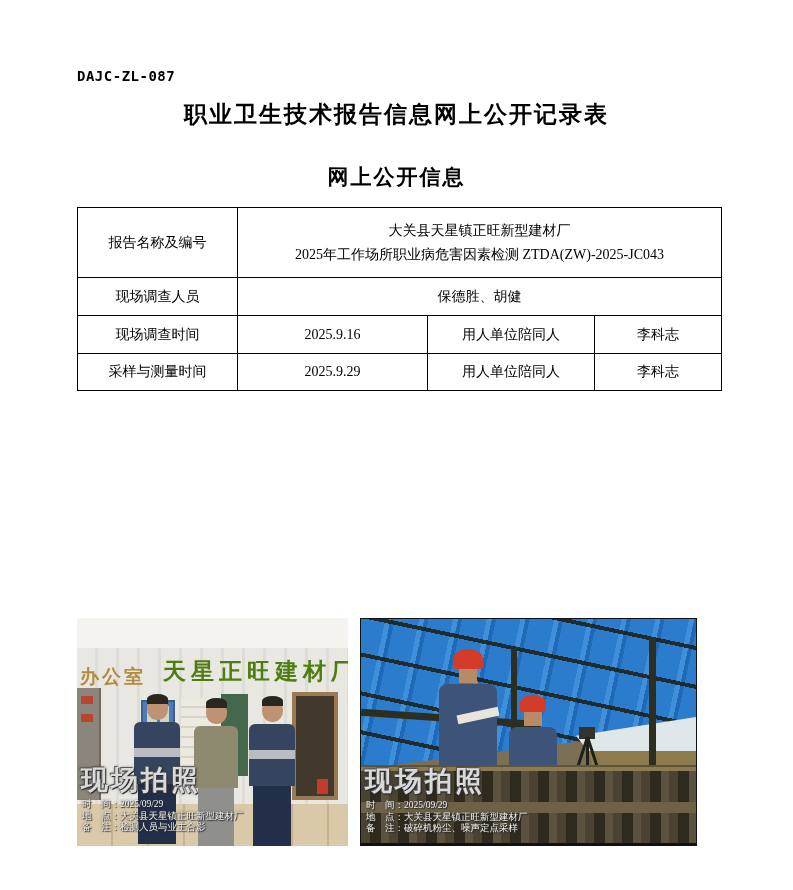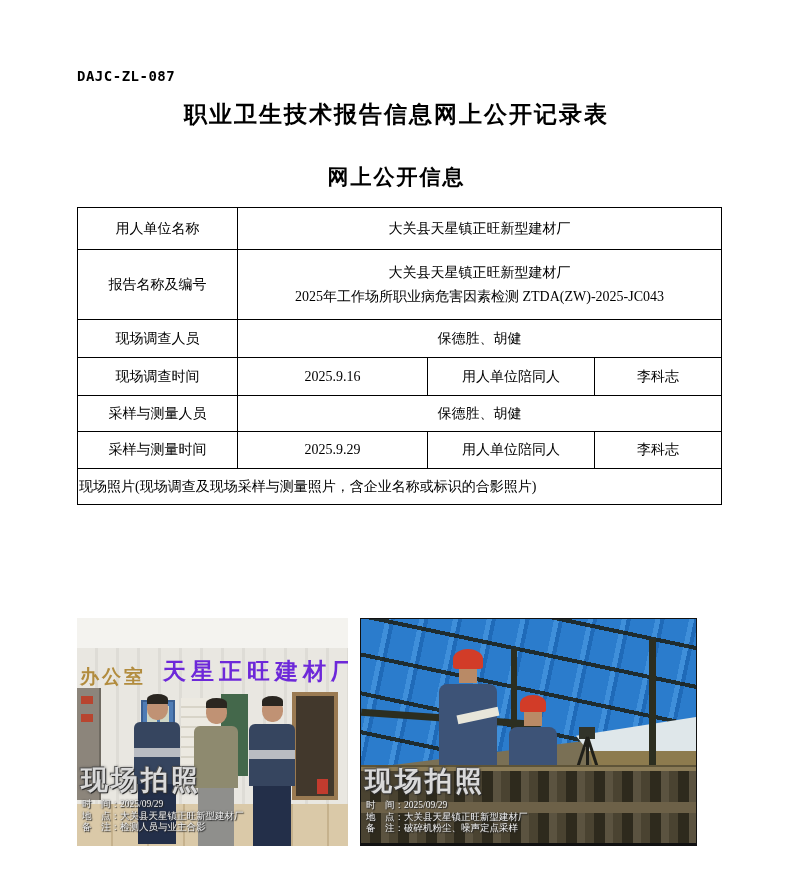--- a/index.html
+++ b/index.html
@@ -63,21 +63,21 @@
 
   
   .p1-ceiling { position:absolute; left:0; top:0; width:100%; height:30px; background:#f4f3ef; }
   .p1-wall { position:absolute; left:0; top:30px; width:100%; height:156px;
     background: repeating-linear-gradient(90deg, #e9e7e1 0 18px, #dedcd6 18px 21px); }
   .p1-floor { position:absolute; left:0; bottom:0; width:100%; height:42px;
     background: repeating-linear-gradient(90deg, #dac9a8 0 34px, #c6b28d 34px 36px); }
   .p1-sign-office { position:absolute; left:3px; top:46px; font-size:19px; font-weight:bold;
     color:#b28c3e; letter-spacing:3px; }
   .p1-sign-main { position:absolute; left:86px; top:38px; font-size:23px; font-weight:bold;
-    color:#6d28d9; letter-spacing:5px; white-space:nowrap; }
+    color:#4d7c0f; letter-spacing:5px; white-space:nowrap; }
   .p1-door-left { position:absolute; left:0; top:70px; width:24px; height:112px; background:#8c857b;
     border-right:2px solid #6f6a61; }
   .p1-door-left i { position:absolute; display:block; background:#b8452f; width:12px; height:8px; left:4px; }
   .p1-poster-blue { position:absolute; left:64px; top:82px; width:34px; height:80px;
     background:#4f7cb5; border:2px solid #3a5f92;
     display:grid; grid-template-columns:1fr 1fr; grid-template-rows:1fr 1fr; gap:3px; padding:4px; }
   .p1-poster-blue i { background:#cfd6c5; }
   .p1-poster-white { position:absolute; left:104px; top:80px; width:56px; height:92px;
     background: repeating-linear-gradient(180deg, #ece9e1 0 8px, #d8d4c8 8px 10px); }
   .p1-board-green { position:absolute; left:144px; top:76px; width:27px; height:82px; background:#44684b; }
@@ -146,53 +146,42 @@
   <div class="doc-subtitle">网上公开信息</div>
 
   <table class="doc-table">
     <colgroup>
         <col style="width:160px">
         <col style="width:190px">
         <col style="width:167px">
         <col style="width:127px">
       </colgroup>
     <tbody>
-        <tr class="r1">
-      <td>用人单位名称</td>
-      <td colspan="3">大关县天星镇正旺新型建材厂</td>
-    </tr>
     <tr class="r4">
       <td>报告名称及编号</td>
       <td colspan="3" class="two-line">
         <div>大关县天星镇正旺新型建材厂</div>
         <div>2025年工作场所职业病危害因素检测 ZTDA(ZW)-2025-JC043</div>
       </td>
     </tr>
     <tr class="r6">
       <td>现场调查人员</td>
       <td colspan="3">保德胜、胡健</td>
     </tr>
     <tr class="r7">
       <td>现场调查时间</td>
       <td>2025.9.16</td>
       <td>用人单位陪同人</td>
       <td>李科志</td>
     </tr>
-    <tr class="r8">
-      <td>采样与测量人员</td>
-      <td colspan="3">保德胜、胡健</td>
-    </tr>
     <tr class="r9">
       <td>采样与测量时间</td>
       <td>2025.9.29</td>
       <td>用人单位陪同人</td>
       <td>李科志</td>
-    </tr>
-    <tr class="r10">
-      <td colspan="4">现场照片(现场调查及现场采样与测量照片，含企业名称或标识的合影照片)</td>
     </tr>
   </tbody>
     </table>
 
   <div class="photos">
 
     <div class="photo photo-left">
       <div class="p1-ceiling"></div>
       <div class="p1-wall"></div>
       <div class="p1-floor"></div>

